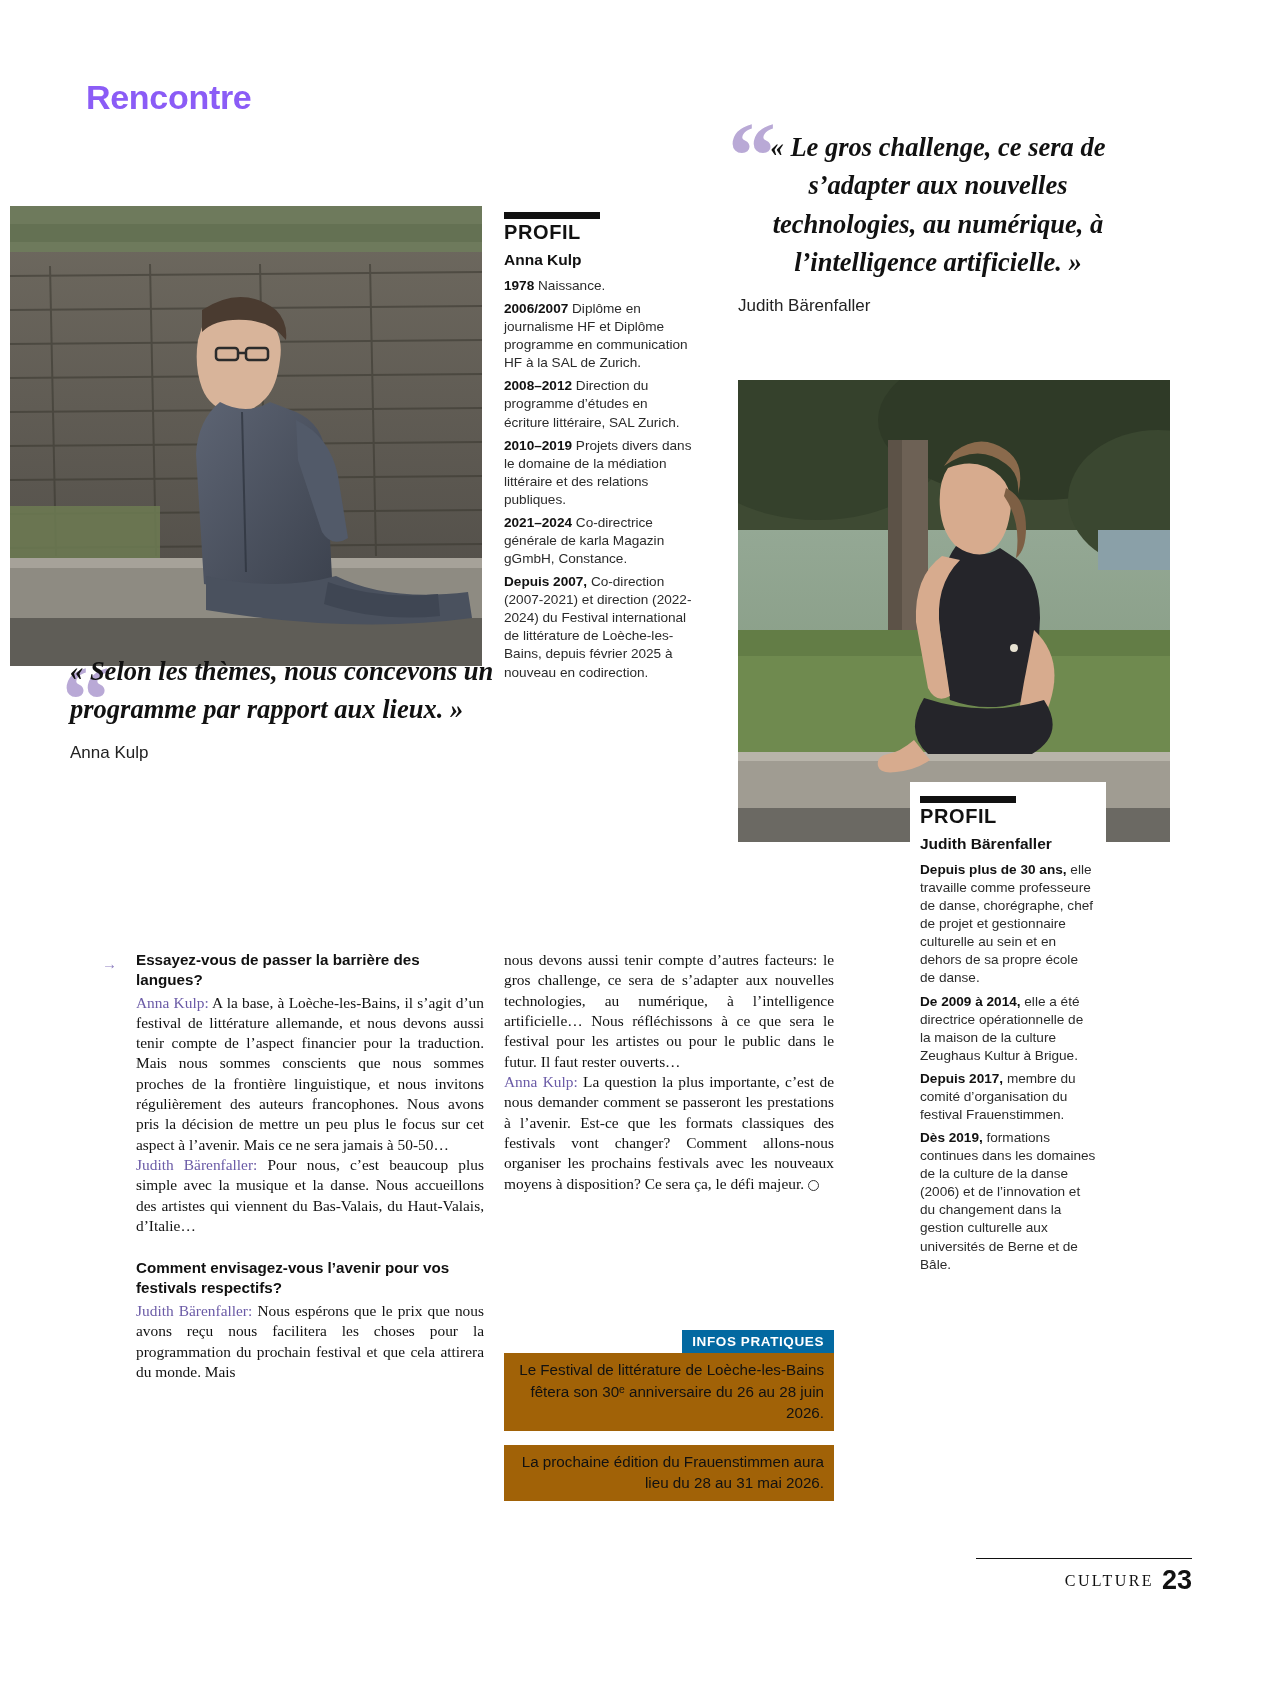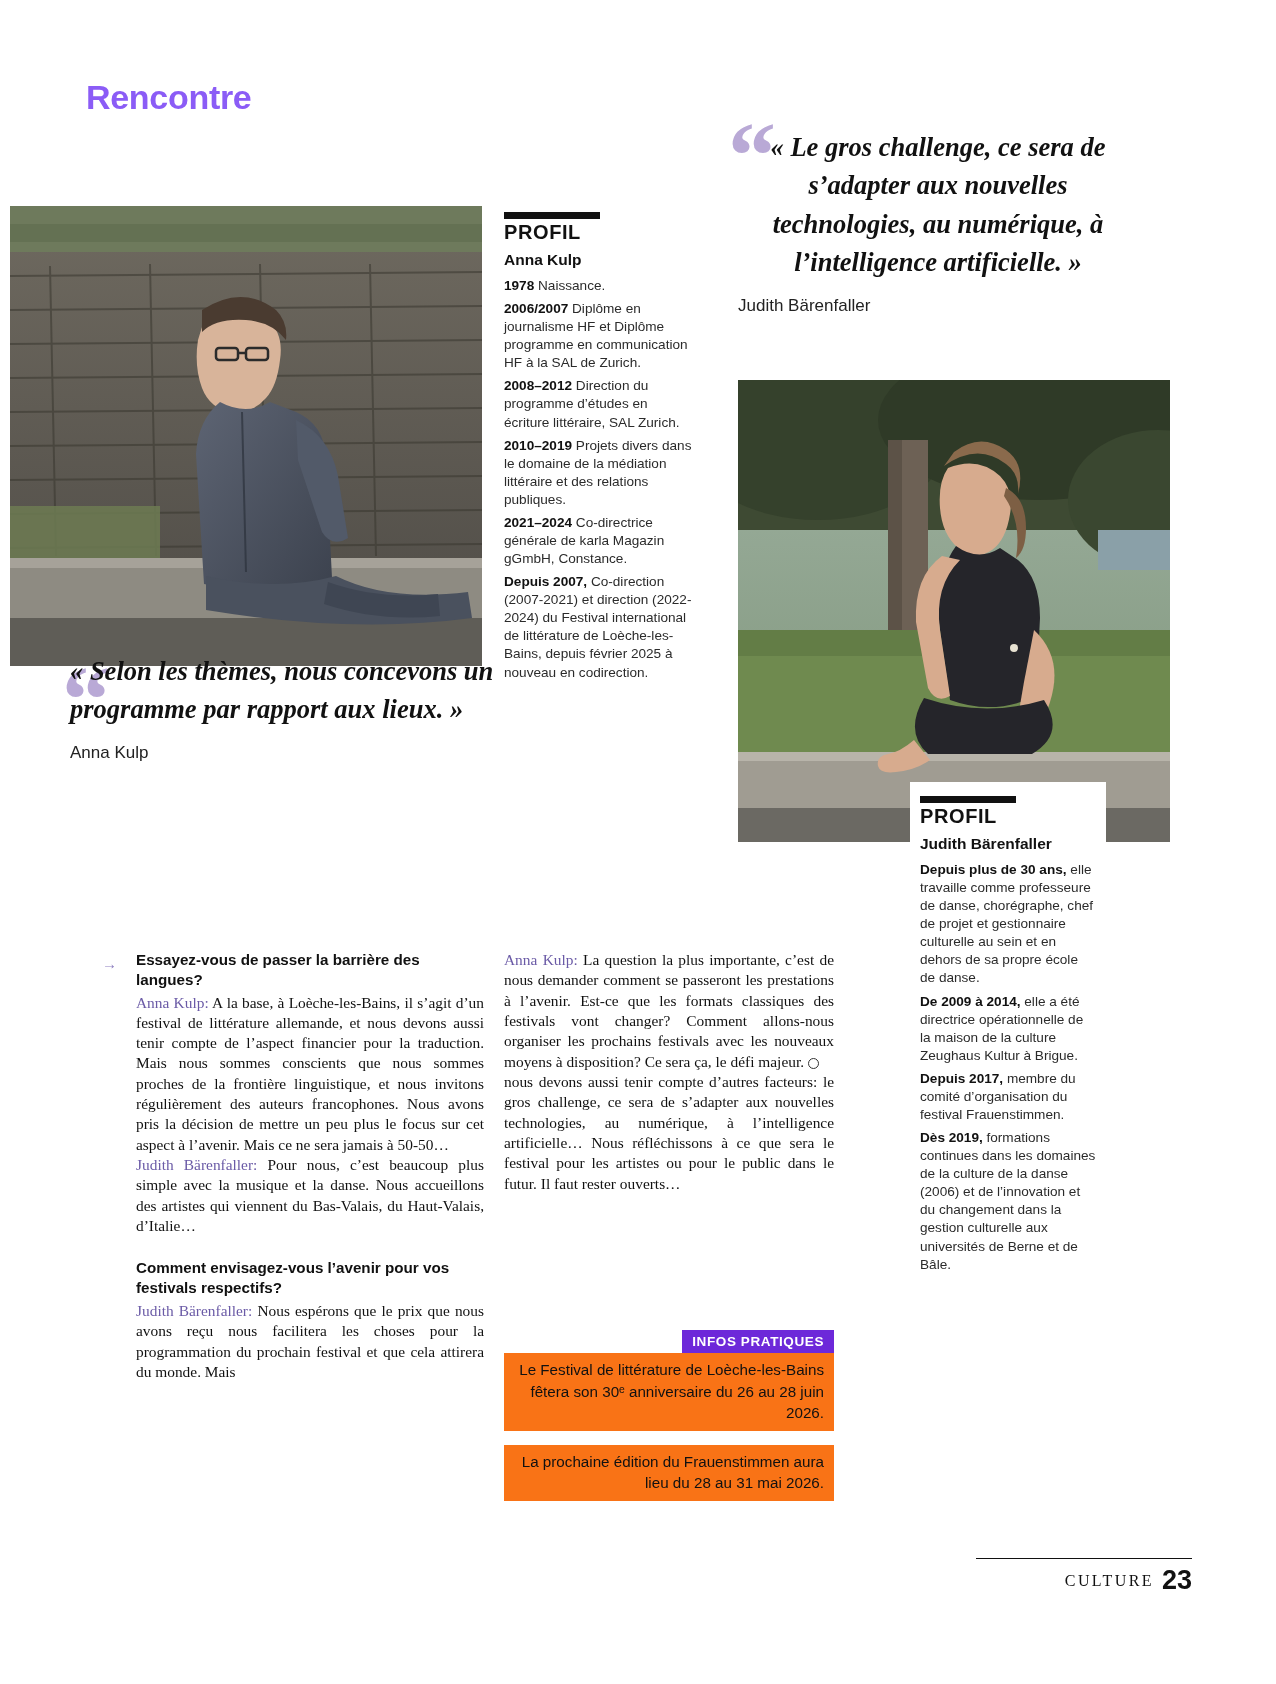--- a/index.html
+++ b/index.html
@@ -202,30 +202,30 @@
   
   #infos {
     position: absolute;
     left: 504px;
     top: 1330px;
     width: 330px;
     text-align: right;
   }
   .infos-badge {
     display: inline-block;
-    background: #6d28d9;
+    background: #0369a1;
     color: #fff;
     font-family: "Liberation Sans", sans-serif;
     font-size: 13.5px;
     font-weight: bold;
     letter-spacing: 0.6px;
     padding: 4px 10px 4px 10px;
   }
   .infos-body {
-    background: #f97316;
+    background: #a16207;
     font-family: "Liberation Sans", sans-serif;
     font-size: 15.2px;
     line-height: 1.42;
     color: #111;
     padding: 6px 10px 7px 10px;
     display: inline-block;
     text-align: right;
     margin-top: 0;
   }
   .infos-body.second { margin-top: 14px; }
@@ -401,22 +401,22 @@
       <span>Essayez-vous de passer la barrière des langues?</span>
     </div>
     <p class="para"><span class="speaker">Anna Kulp:</span><span> A la base, à Loèche-les-Bains, il s’agit d’un festival de littérature allemande, et nous devons aussi tenir compte de l’aspect financier pour la traduction. Mais nous sommes conscients que nous sommes proches de la frontière linguistique, et nous invitons régulièrement des auteurs francophones. Nous avons pris la décision de mettre un peu plus le focus sur cet aspect à l’avenir. Mais ce ne sera jamais à 50-50…</span></p>
     <p class="para"><span class="speaker">Judith Bärenfaller:</span><span> Pour nous, c’est beaucoup plus simple avec la musique et la danse. Nous accueillons des artistes qui viennent du Bas-Valais, du Haut-Valais, d’Italie…</span></p>
     <div class="gap"></div>
     <div class="q-head"><span>Comment envisagez-vous l’avenir pour vos festivals respectifs?</span></div>
     <p class="para"><span class="speaker">Judith Bärenfaller:</span><span> Nous espérons que le prix que nous avons reçu nous facilitera les choses pour la programmation du prochain festival et que cela attirera du monde. Mais</span></p>
   </div>
 
   <div class="col" id="col2">
+    <p class="para"><span>nous devons aussi tenir compte d’autres facteurs: le gros challenge, ce sera de s’adapter aux nouvelles technologies, au numérique, à l’intelligence artificielle… Nous réfléchissons à ce que sera le festival pour les artistes ou pour le public dans le futur. Il faut rester ouverts…</span></p>
     <p class="para"><span class="speaker">Anna Kulp:</span><span> La question la plus importante, c’est de nous demander comment se passeront les prestations à l’avenir. Est-ce que les formats classiques des festivals vont changer? Comment allons-nous organiser les prochains festivals avec les nouveaux moyens à disposition? Ce sera ça, le défi majeur.</span><span class="end-dot"></span></p>
-    <p class="para"><span>nous devons aussi tenir compte d’autres facteurs: le gros challenge, ce sera de s’adapter aux nouvelles technologies, au numérique, à l’intelligence artificielle… Nous réfléchissons à ce que sera le festival pour les artistes ou pour le public dans le futur. Il faut rester ouverts…</span></p>
   </div>
 
   <div id="infos">
     <div class="infos-badge">INFOS PRATIQUES</div>
     <div class="infos-body">Le Festival de littérature de Loèche-les-Bains fêtera son 30ᵉ anniversaire du 26 au 28 juin 2026.</div>
     <div class="infos-body second">La prochaine édition du Frauenstimmen aura lieu du 28 au 31 mai 2026.</div>
   </div>
 
   <div id="footer">
     <div class="footer-rule"></div>

